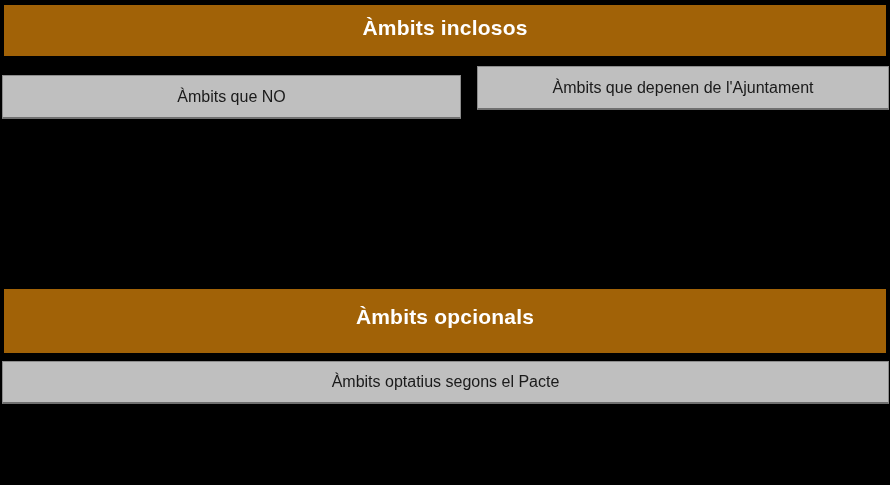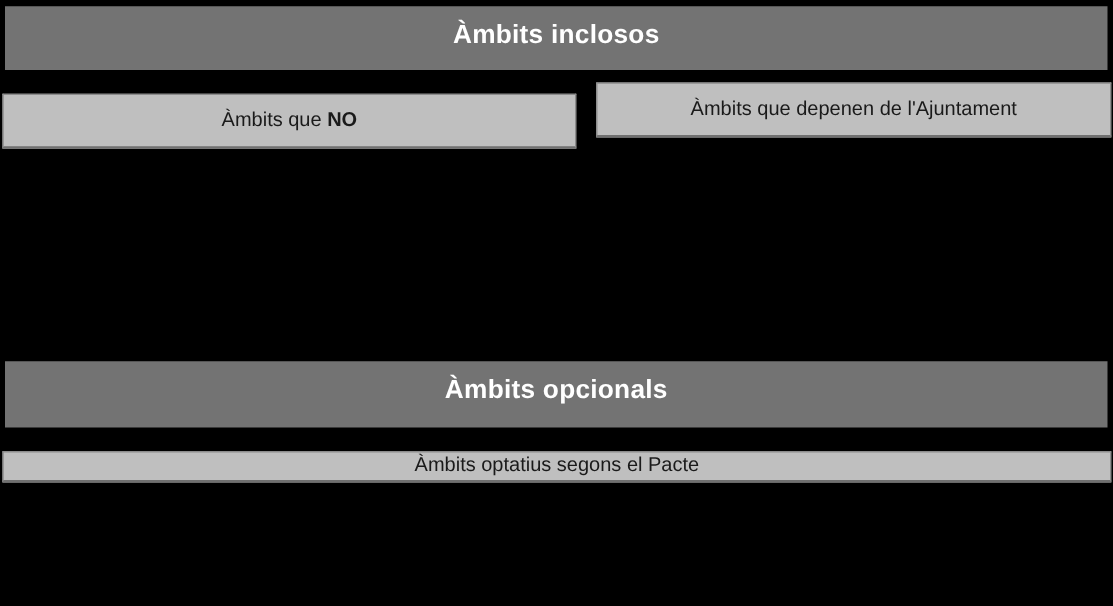--- a/index.html
+++ b/index.html
@@ -12,38 +12,38 @@
     width: 890px;
     height: 485px;
     background: #000000;
     overflow: hidden;
     font-family: "Liberation Sans", "DejaVu Sans", sans-serif;
   }
   .blue-band {
     position: absolute;
     left: 4px;
     width: 882px;
-    background: #737373;
+    background: #a16207;
     color: #FFFFFF;
     font-weight: bold;
     font-size: 21px;
     display: flex;
     align-items: center;
     justify-content: center;
     box-sizing: border-box;
     letter-spacing: 0.2px;
   }
   .blue-band.first {
     top: 5px;
     height: 51px;
     padding-bottom: 6px;
   }
   .blue-band.second {
     top: 289px;
-    height: 53px;
+    height: 64px;
     padding-bottom: 8px;
   }
   .gray-bar {
     position: absolute;
     background: #BFBFBF;
     border: 1px solid #8C8C8C;
     border-bottom: 2px solid #707070;
     box-sizing: border-box;
     color: #1A1A1A;
     font-size: 16px;
@@ -61,24 +61,24 @@
   .gray-bar.right {
     left: 477px;
     top: 66px;
     width: 412px;
     height: 44px;
   }
   .gray-bar.bottom {
     left: 2px;
     top: 361px;
     width: 887px;
-    height: 25px;
+    height: 43px;
   }
   .bold-seg {
-    font-weight: bold;
+    font-weight: normal;
   }
   .black-region {
     position: absolute;
     left: 0;
     width: 890px;
     background: #000000;
   }
   .black-region.mid {
     top: 120px;
     height: 168px;

